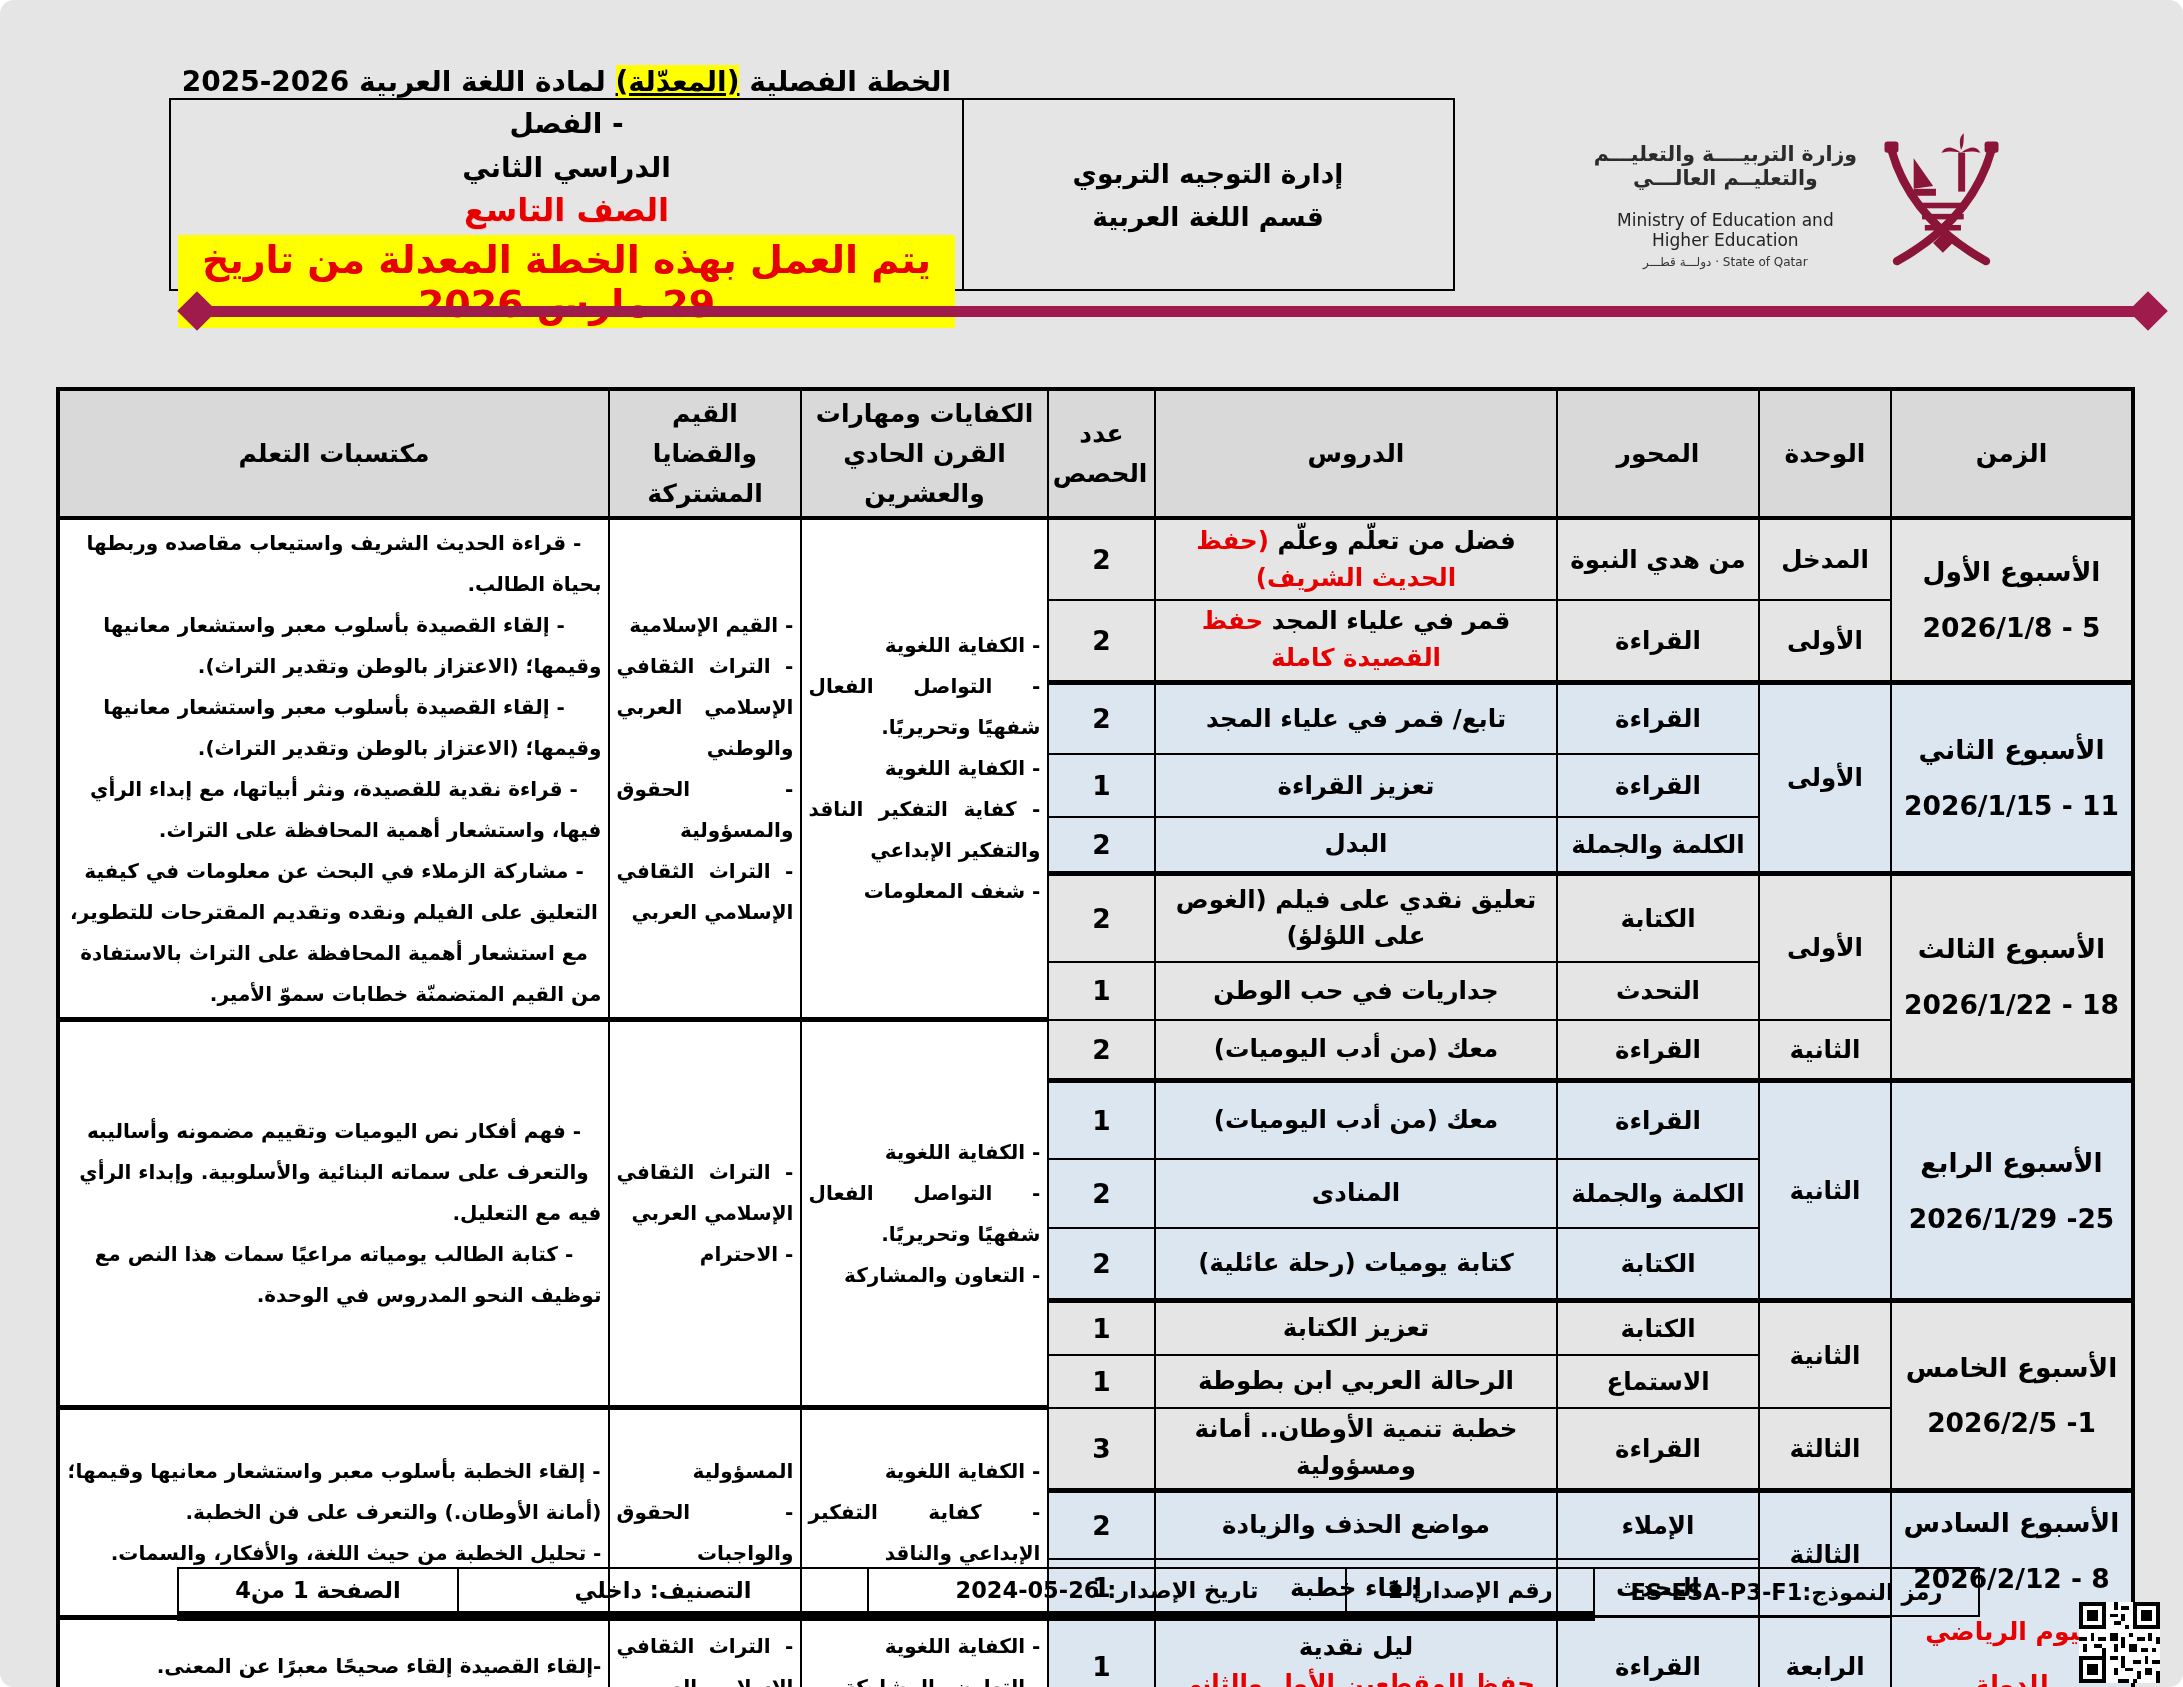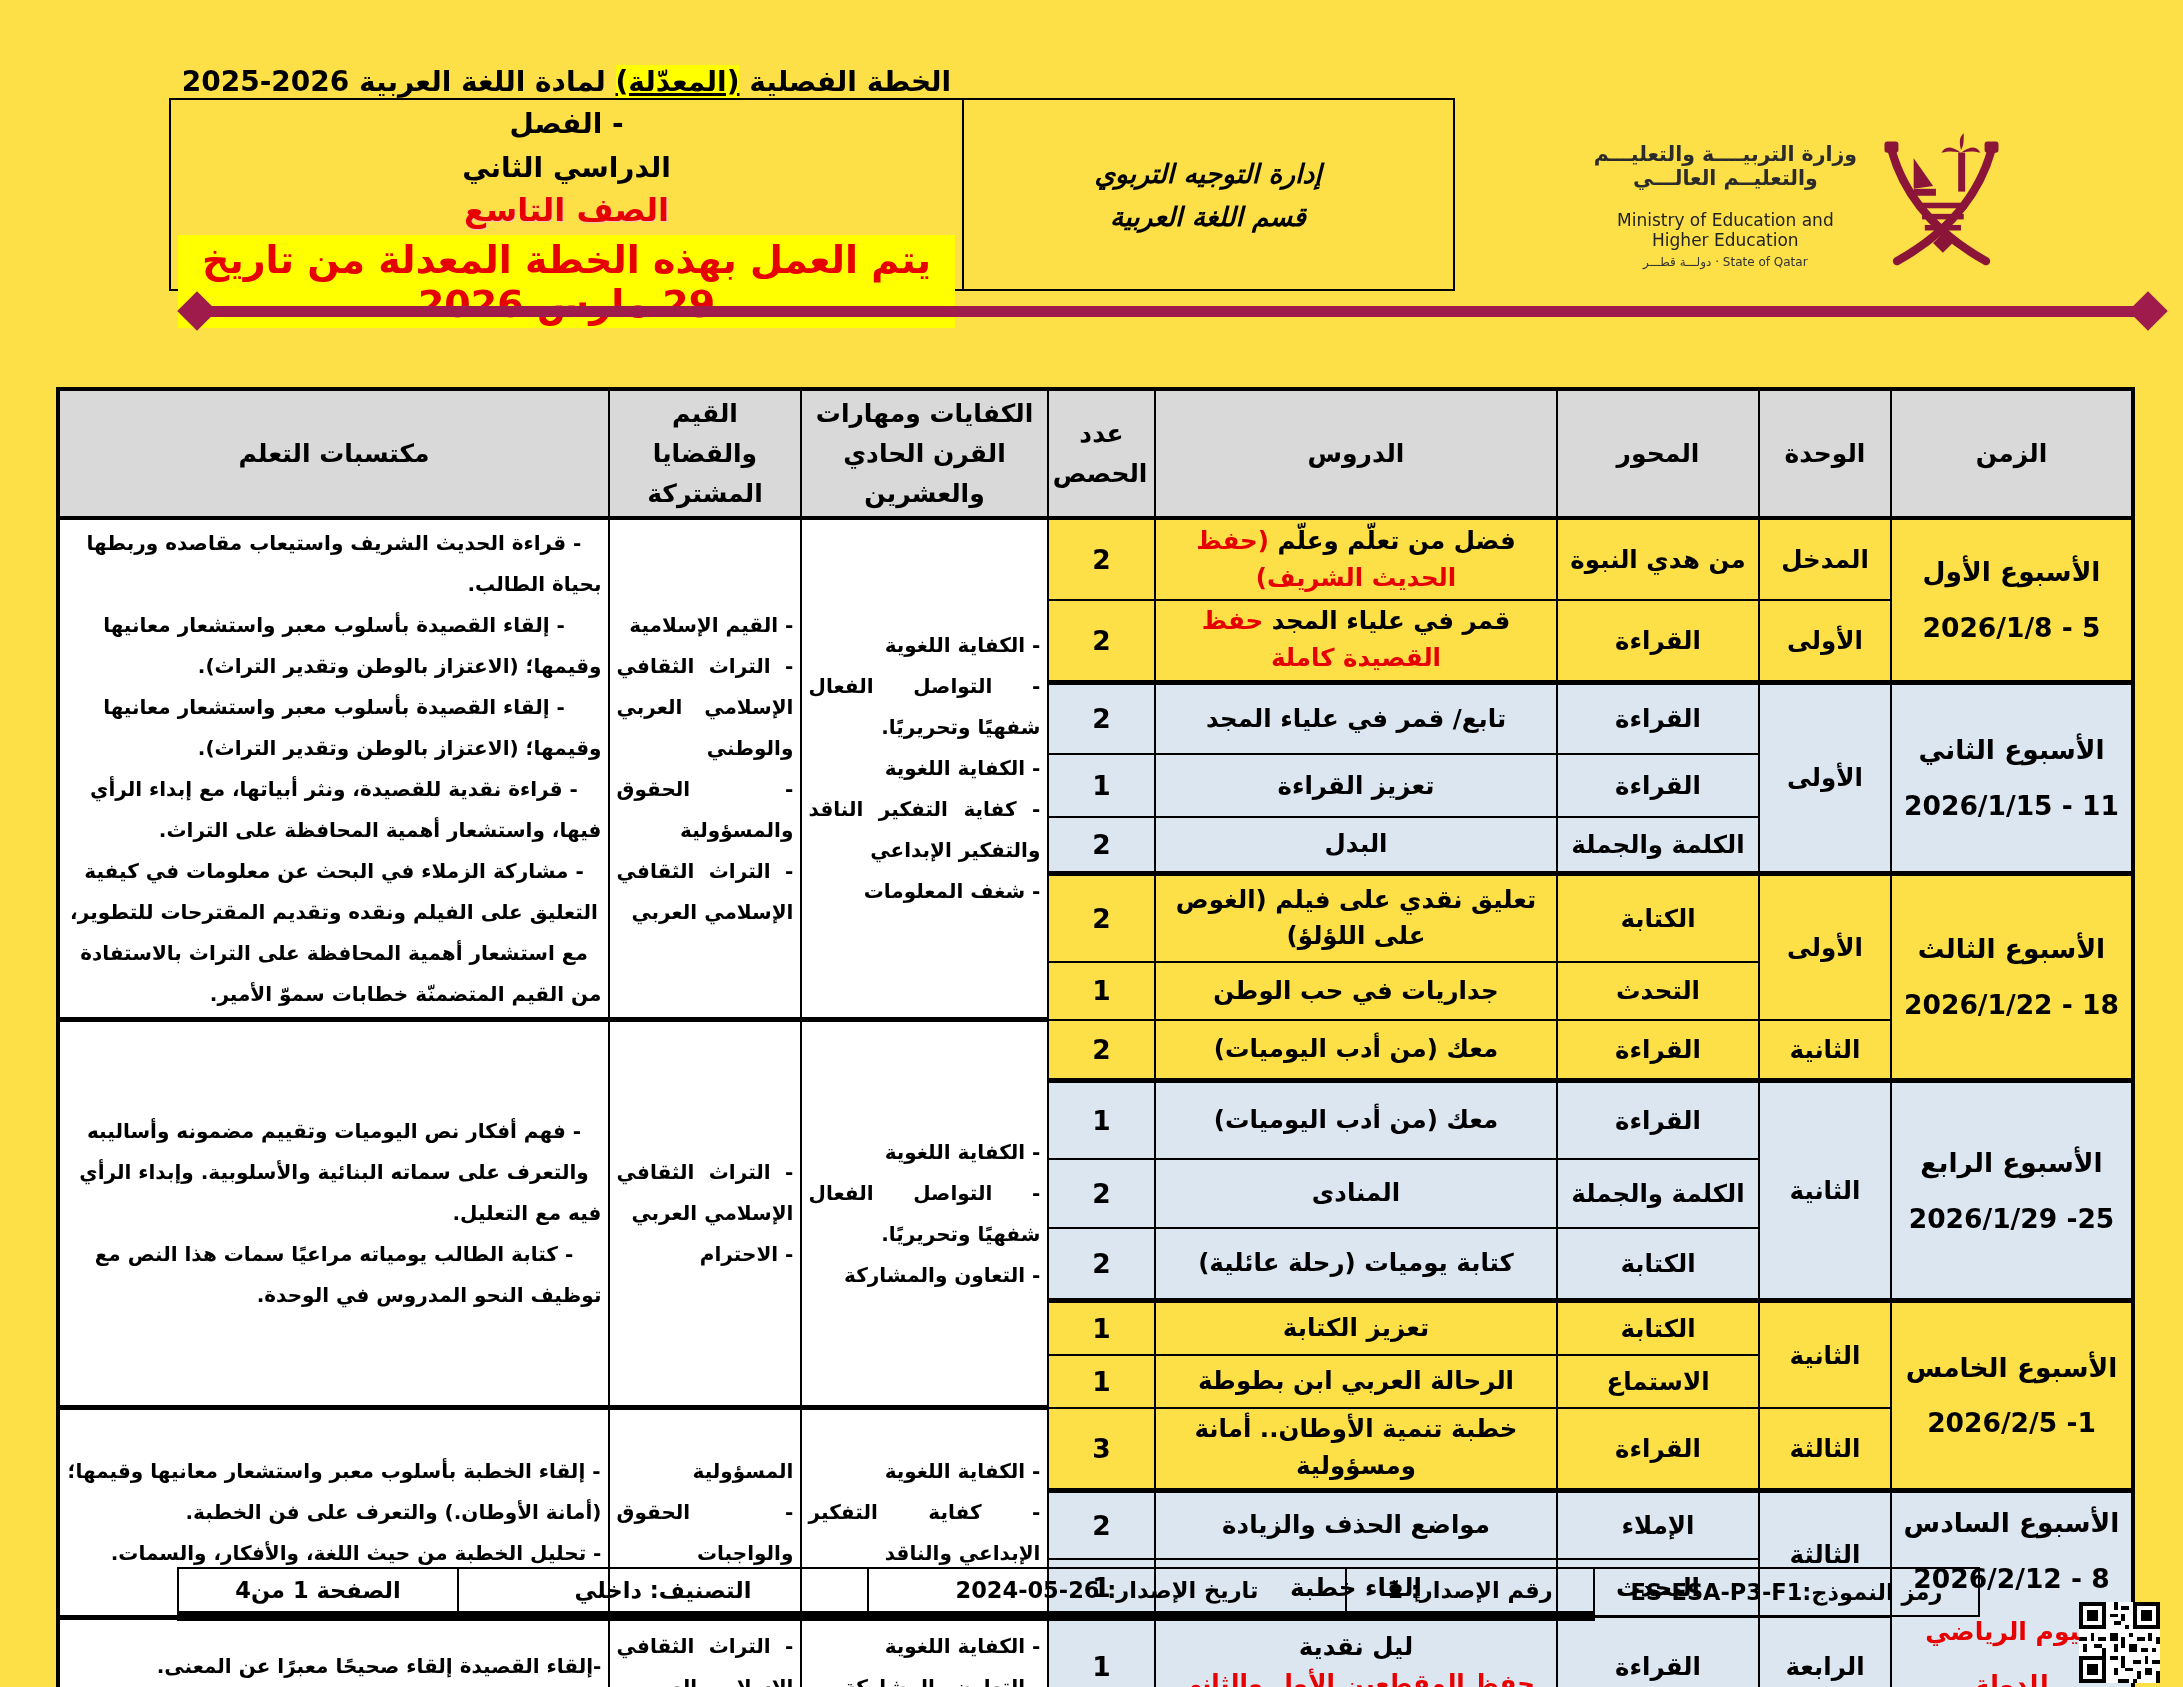--- a/index.html
+++ b/index.html
@@ -2,28 +2,28 @@
 <html lang="ar" style="--maroon: #9e1b4c; --navy: #1f3864; --red: #e60000; --rowblue: #dce6f1; --headgray: #d9d9d9; --yellow: #ffff00;font-size:10.6px"><head>
 <meta charset="utf-8">
 <style>
   :root{
     --maroon:#9e1b4c; --navy:#1f3864; --red:#e60000; --rowblue:#dce6f1;
     --headgray:#d9d9d9; --yellow:#ffff00; --ink:#000;
   }
   *{box-sizing:border-box;}
   html,body{margin:0;padding:0;background:#fff;}
   body{font-family:"DejaVu Sans", sans-serif; width:2183px; height:1687px; position:relative; overflow:hidden;}
-  .page{position:absolute; inset:0; background:#fde047;}
+  .page{position:absolute; inset:0; background:#e5e5e5;border-radius:14px;}
 
   
   .hdr-box{position:absolute; left:169px; top:98px; width:1286px; height:193px;
     border:2.6px solid #000; display:flex; flex-direction:row;}
   .hdr-dept{width:490px; border-left:2.6px solid #000; display:flex; flex-direction:column;
     justify-content:center; align-items:center; gap:12px; order:2;}
-  .hdr-dept div{font-size:26.5px; font-weight:bold; color:#000;font-style:italic;}
+  .hdr-dept div{font-size:26.5px; font-weight:bold; color:#000;}
   .hdr-title{width:791px; order:1; display:flex; flex-direction:column; justify-content:center;
     align-items:center; text-align:center; direction:rtl; padding:5.3px 6.6px; gap:6.6px;}
   .t-line1{font-size:28px; font-weight:bold; color:#000; line-height:1.5;}
   .t-hl{background:var(--yellow); text-decoration:underline; text-decoration-thickness:2.6px;}
   .t-line2{font-size:28px; font-weight:bold; color:#000;}
   .t-grade{font-size:32px; font-weight:bold; color:var(--red); text-shadow:0.7px 0.7px 0 #f8c0c0;}
   .t-notice{font-size:38px; font-weight:bold; color:var(--red); background:var(--yellow); padding:2.6px 12px;}
 
   
   .logo{position:absolute; left:1588px; top:126px; width:423px; height:159px; display:flex;

